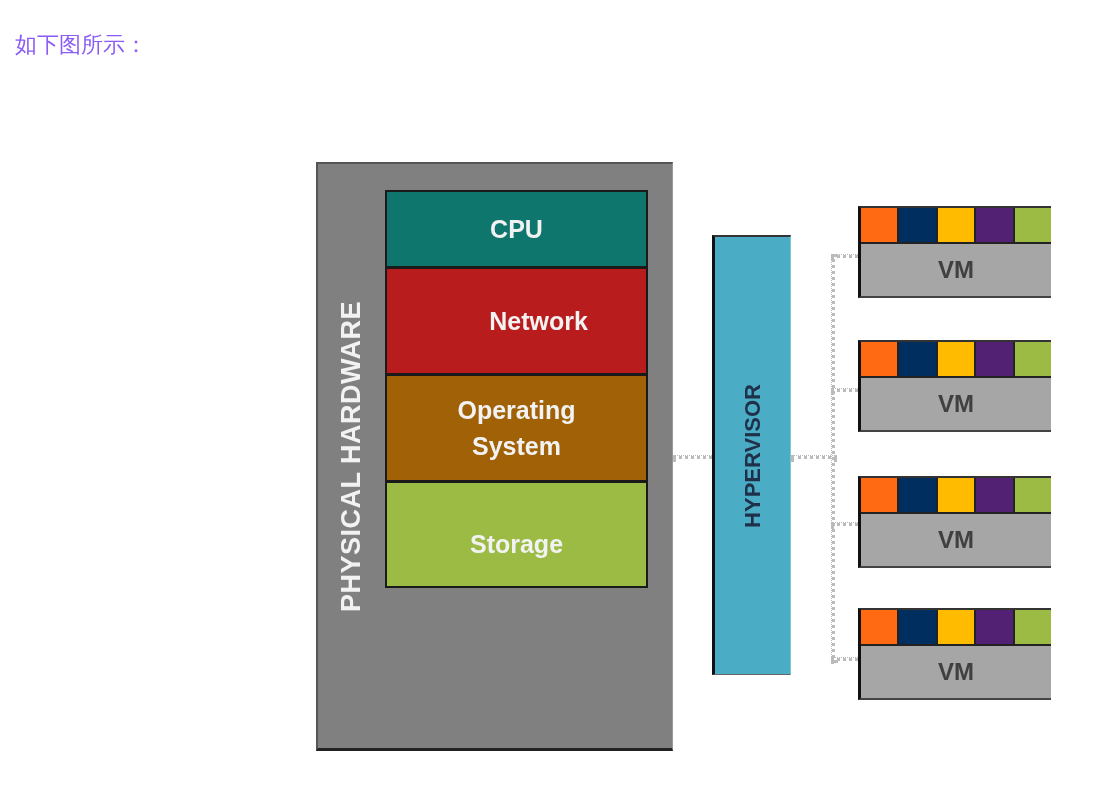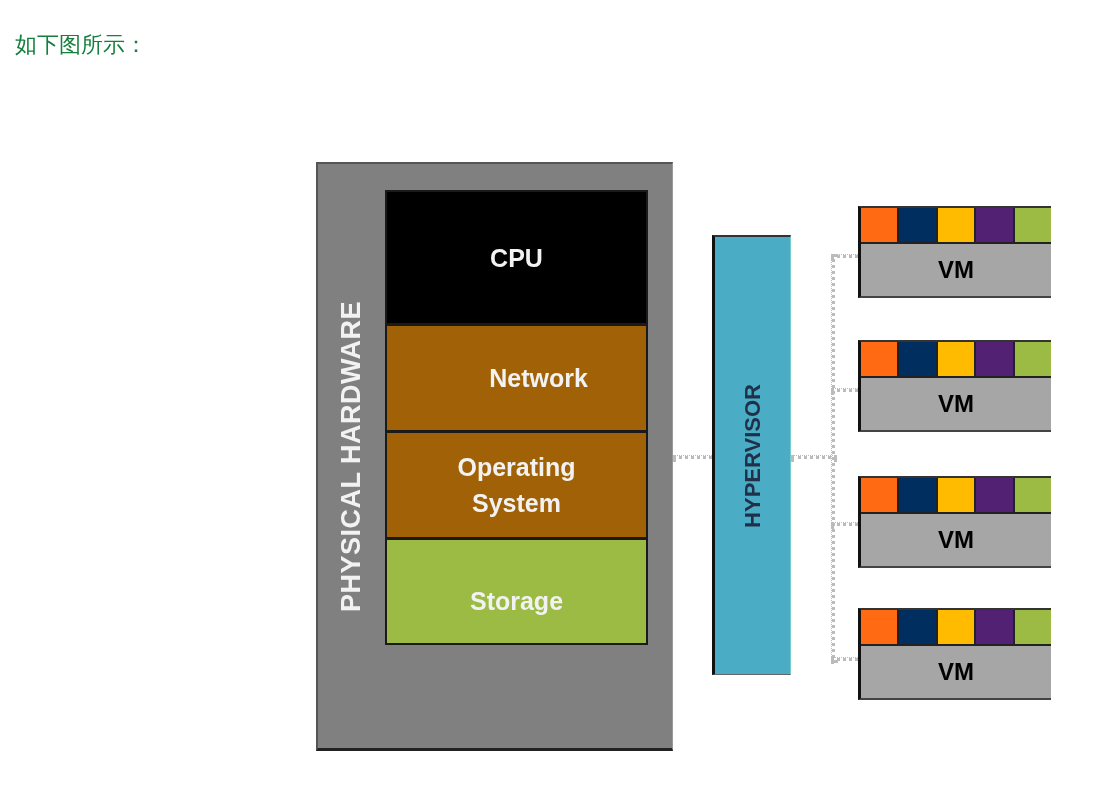--- a/index.html
+++ b/index.html
@@ -1,18 +1,18 @@
 <!DOCTYPE html>
 <html><head>
 <meta charset="utf-8">
 <style>
   html, body { margin: 0; padding: 0; background: #ffffff; }
   body { width: 1095px; height: 804px; position: relative; overflow: hidden;
          font-family: "DejaVu Sans", sans-serif; }
-  .intro { position: absolute; left: 15px; top: 30px; font-size: 22px; color: #15803d;
+  .intro { position: absolute; left: 15px; top: 30px; font-size: 22px; color: #8b5cf6;
            font-family: "DejaVu Sans", sans-serif; }
   .diagram { position: absolute; left: 0; top: 0; width: 1095px; height: 804px; }
 
   .hw-frame { position: absolute; left: 316px; top: 162px; width: 357px; height: 589px;
               background: #808080; border-top: 2px solid #555; border-left: 2px solid #555;
               border-bottom: 3px solid #222; border-right: 1px solid #999; box-sizing: border-box; }
   .hw-label { position: absolute; left: 322px; top: 162px; width: 60px; height: 589px;
               display: flex; align-items: center; justify-content: center; }
   .hw-label span { transform: rotate(-90deg); white-space: nowrap; color: #f2f2f2;
                    font-family: "Liberation Sans", sans-serif; font-weight: bold; font-size: 27px;
@@ -32,39 +32,39 @@
   .hypervisor span { transform: rotate(-90deg); white-space: nowrap; color: #1f3048;
                      font-family: "Liberation Sans", sans-serif; font-weight: bold; font-size: 22px; }
 
   .conn { position: absolute; border-color: #bbbbbb; border-style: dotted; }
   .vm { position: absolute; left: 858px; width: 193px; box-sizing: border-box;
         border-left: 3px solid #111; border-top: 2px solid #333; border-bottom: 2px solid #444; }
   .vm-res { display: flex; height: 36px; }
   .vm-res div { flex: 1; border-right: 2px solid #222; border-bottom: 2px solid #222; }
   .vm-res div:last-child { border-right: none; }
   .vm-body { height: 52px; background: #a6a6a6; display: flex; align-items: center;
-             justify-content: center; color: #000000; font-family: "Liberation Sans", sans-serif;
+             justify-content: center; color: #404040; font-family: "Liberation Sans", sans-serif;
              font-weight: bold; font-size: 24px; }
 </style>
 </head>
 <body>
 
 <div class="intro">如下图所示：</div>
 
 <div class="diagram">
   <div class="hw-frame"></div>
   <div class="hw-label">
     <span>PHYSICAL HARDWARE</span>
   </div>
 
   <div class="stack" id="hw-stack">
-      <div class="block" style="background: #000000; height: 135px;">
+      <div class="block" style="background: #0f766e; height: 78px;">
         <span style="white-space: pre-line;">CPU</span>
       </div>
-      <div class="block" style="background: #a16207; height: 107px; padding-left: 44px;">
+      <div class="block" style="background: #b91c1c; height: 107px; padding-left: 44px;">
         <span style="white-space: pre-line;">Network</span>
       </div>
       <div class="block" style="background: #a16207; height: 107px;">
         <span style="white-space: pre-line;">Operating
 System</span>
       </div>
       <div class="block" style="background: rgb(155, 187, 69); height: 106px;">
         <span style="white-space: pre-line; margin-top: 19px;">Storage</span>
       </div>
     </div>

